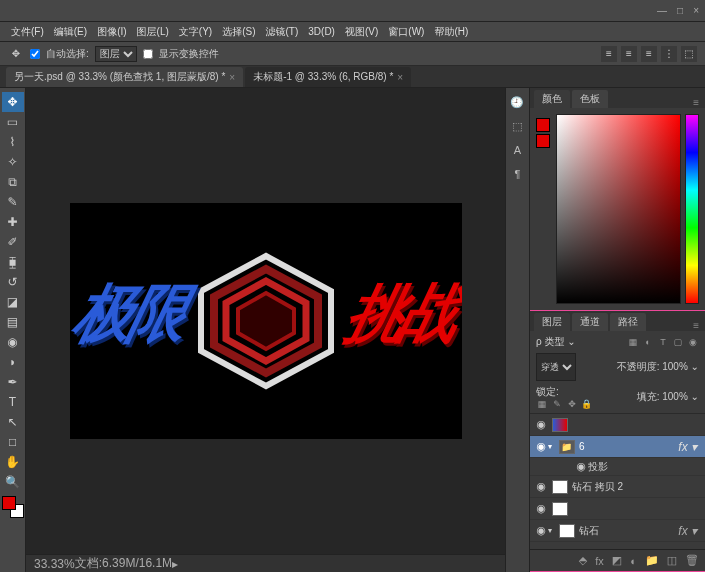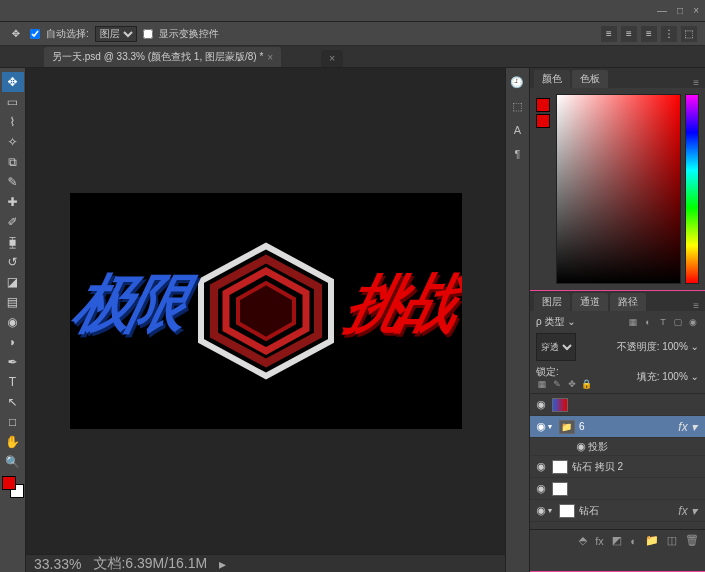--- a/index.html
+++ b/index.html
@@ -20,21 +20,21 @@
 
 .optbar { height: 24px; background: #474747; display: flex; align-items: center; padding: 0 8px; border-bottom: 1px solid #2a2a2a; gap: 6px; }
 .optbar .moveicon { width: 16px; height: 16px; display: flex; align-items: center; justify-content: center; }
 .optbar input[type=checkbox] { width:10px; height:10px; }
 .optbar select { background: #3a3a3a; color: #ccc; border: 1px solid #222; font-size: 10px; height: 16px; }
 .opt-icons { margin-left: auto; display: flex; gap: 4px; }
 .opt-icons span { width: 16px; height: 16px; background: #3a3a3a; display: flex; align-items: center; justify-content: center; font-size: 10px; }
 
 
 .doctabs { height: 22px; background: #323232; display: flex; align-items: flex-end; padding-left: 6px; border-bottom: 1px solid #222;}
-.doctab { background: #414141; padding: 3px 8px; margin-right: 2px; font-size: 10px; border-top-left-radius: 3px; border-top-right-radius: 3px; cursor: pointer; display:flex; align-items:center; gap:4px;margin-left:38px;}
+.doctab { background: #414141; padding: 3px 8px; margin-right: 2px; font-size: 10px; border-top-left-radius: 3px; border-top-right-radius: 3px; cursor: pointer; display:flex; align-items:center; gap:4px;}
 .doctab.active { background: #2b2b2b; }
 .doctab .x { color: #888; }
 
 
 .main { flex: 1; display: flex; min-height: 0; }
 
 
 .tools { width: 26px; background: #474747; border-right: 1px solid #222; display: flex; flex-direction: column; align-items: center; padding: 4px 0; gap: 0; }
 .tool { width: 22px; height: 20px; display: flex; align-items: center; justify-content: center; cursor: pointer; color: #ccc; font-size: 12px; }
 .tool.active { background: #2f6ea6; color: #fff; }
@@ -44,21 +44,21 @@
 
 
 .canvas-wrap { flex: 1; background: #262626; display: flex; flex-direction: column; min-width: 0; }
 .canvas-inner { flex: 1; display: flex; align-items: center; justify-content: center; overflow: hidden; position: relative; }
 .artboard { width: 392px; height: 236px; background: #000; position: relative; overflow: hidden; display:flex; align-items:center; justify-content:center;}
 .logo-art { position: relative; width: 360px; height: 180px; }
 .hexagon { position: absolute; left: 50%; top: 50%; transform: translate(-50%, -50%); }
 .text-left { position: absolute; left: -10px; top: 44px; font-size: 58px; font-weight: 900; color: #2a5bd8; transform: skewX(-14deg) scaleY(1.1); letter-spacing: -4px; font-style: italic; text-shadow: 3px 3px 0 #0a2566; }
 .text-right { position: absolute; right: -10px; top: 44px; font-size: 58px; font-weight: 900; color: #e30000; transform: skewX(-14deg) scaleY(1.1); letter-spacing: -4px; font-style: italic; text-shadow: 3px 3px 0 #660000;}
 
-.statusbar { height: 18px; background: #323232; display: flex; align-items: center; padding: 0 8px; border-top: 1px solid #222; font-size: 14px; color: #aaa; gap: 12px; }
+.statusbar { height: 18px; background: #323232; display: flex; align-items: center; padding: 0 8px; border-top: 1px solid #222; font-size: 12px; color: #aaa; }
 
 
 .right { width: 200px; background: #3a3a3a; border-left: 1px solid #222; display: flex; }
 .right-strip { width: 24px; background: #414141; border-right: 1px solid #222; display: flex; flex-direction: column; align-items: center; padding-top: 6px; gap: 8px; }
 .right-strip span { width: 16px; height: 16px; display: flex; align-items: center; justify-content: center; font-size: 11px; color: #bbb; cursor:pointer;}
 .panels { flex: 1; display: flex; flex-direction: column; }
 
 
 .panel { background: #3a3a3a; border-bottom: 1px solid #ec4899; }
 .panel-tabs { display: flex; background: #323232; height: 20px; align-items: flex-end; padding-left: 4px; }
@@ -109,20 +109,33 @@
 <div class="app">
   <div class="titlebar">
     <div class="logo">Ps</div>
     <div class="wincontrols">
       <span>—</span>
       <span>□</span>
       <span>×</span>
     </div>
   </div>
 
+  <div class="menubar">
+    <span>文件(F)</span>
+    <span>编辑(E)</span>
+    <span>图像(I)</span>
+    <span>图层(L)</span>
+    <span>文字(Y)</span>
+    <span>选择(S)</span>
+    <span>滤镜(T)</span>
+    <span>3D(D)</span>
+    <span>视图(V)</span>
+    <span>窗口(W)</span>
+    <span>帮助(H)</span>
+  </div>
 
   <div class="optbar">
     <span class="moveicon">✥</span>
     <input type="checkbox" checked="" style="">
     <span>自动选择:</span>
     <select><option>图层</option></select>
     <input type="checkbox" style="">
     <span>显示变换控件</span>
     <div class="opt-icons">
       <span>≡</span>
@@ -132,20 +145,21 @@
       <span>⬚</span>
     </div>
   </div>
 
   <div class="doctabs">
     <div class="doctab">
       <span>另一天.psd @ 33.3% (颜色查找 1, 图层蒙版/8) *</span>
       <span class="x">×</span>
     </div>
     <div class="doctab active">
+      <span>未标题-1 @ 33.3% (6, RGB/8) *</span>
       <span class="x">×</span>
     </div>
   </div>
 
   <div class="main">
     <div class="tools">
       <div class="tool active">✥</div>
       <div class="tool">▭</div>
       <div class="tool">⌇</div>
       <div class="tool">✧</div>

